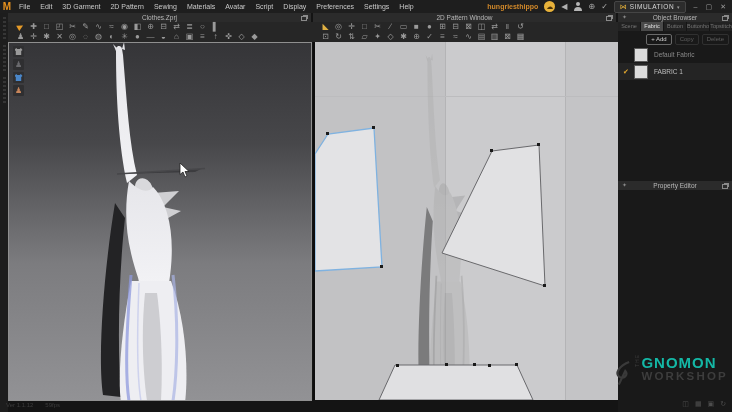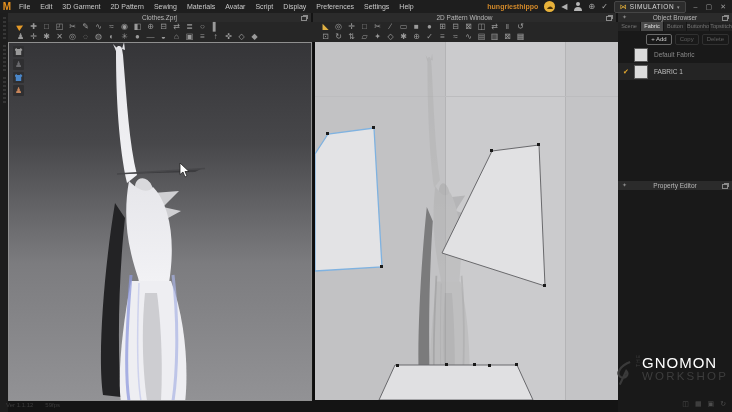--- a/index.html
+++ b/index.html
@@ -59,22 +59,22 @@
   .fab-row{position:relative;height:17px;display:flex;align-items:center;}
   .fab-row.sel{background:#242424;}
   .fab-check{width:16px;text-align:center;color:#e0a62e;font-size:7px;}
   .fab-sw{width:12px;height:12px;background:#dcdcdc;border:1px solid #5a5a5a;}
   .fab-lbl{font-size:6.5px;color:#8a8a8a;margin-left:6px;}
   .fab-row.sel .fab-lbl{color:#bfbfbf;}
   #pe-hdr{left:0;top:168px;width:114px;position:absolute;height:9px;background:#2b2b2b;color:#b8b8b8;font-size:6.5px;line-height:9px;text-align:center;}
   
   #wm{position:absolute;right:4px;bottom:22px;display:flex;align-items:flex-start;}
   #wm-the{font-size:5px;color:#3d3d3d;transform:rotate(-90deg) translate(-4px,0);transform-origin:center;letter-spacing:1px;width:8px;}
-  #wm-txt .l1{font-size:15px;font-weight:normal;color:#ffffff;letter-spacing:1px;line-height:14px;}
-  #wm-txt .l2{font-size:11.5px;font-weight:normal;color:#3d3d3d;letter-spacing:2.2px;line-height:12px;}
+  #wm-txt .l1{font-size:15px;font-weight:bold;color:#14b8a6;letter-spacing:1px;line-height:14px;}
+  #wm-txt .l2{font-size:11.5px;font-weight:bold;color:#3d3d3d;letter-spacing:2.2px;line-height:12px;}
   #layout-sw{position:absolute;right:6px;bottom:4px;display:flex;gap:6px;}
   #layout-sw span{color:#4d4d4d;font-size:7px;}
   
   #cursor{position:absolute;left:170px;top:120px;}
 </style>
 </head>
 <body>
 
 <div id="root">
 

